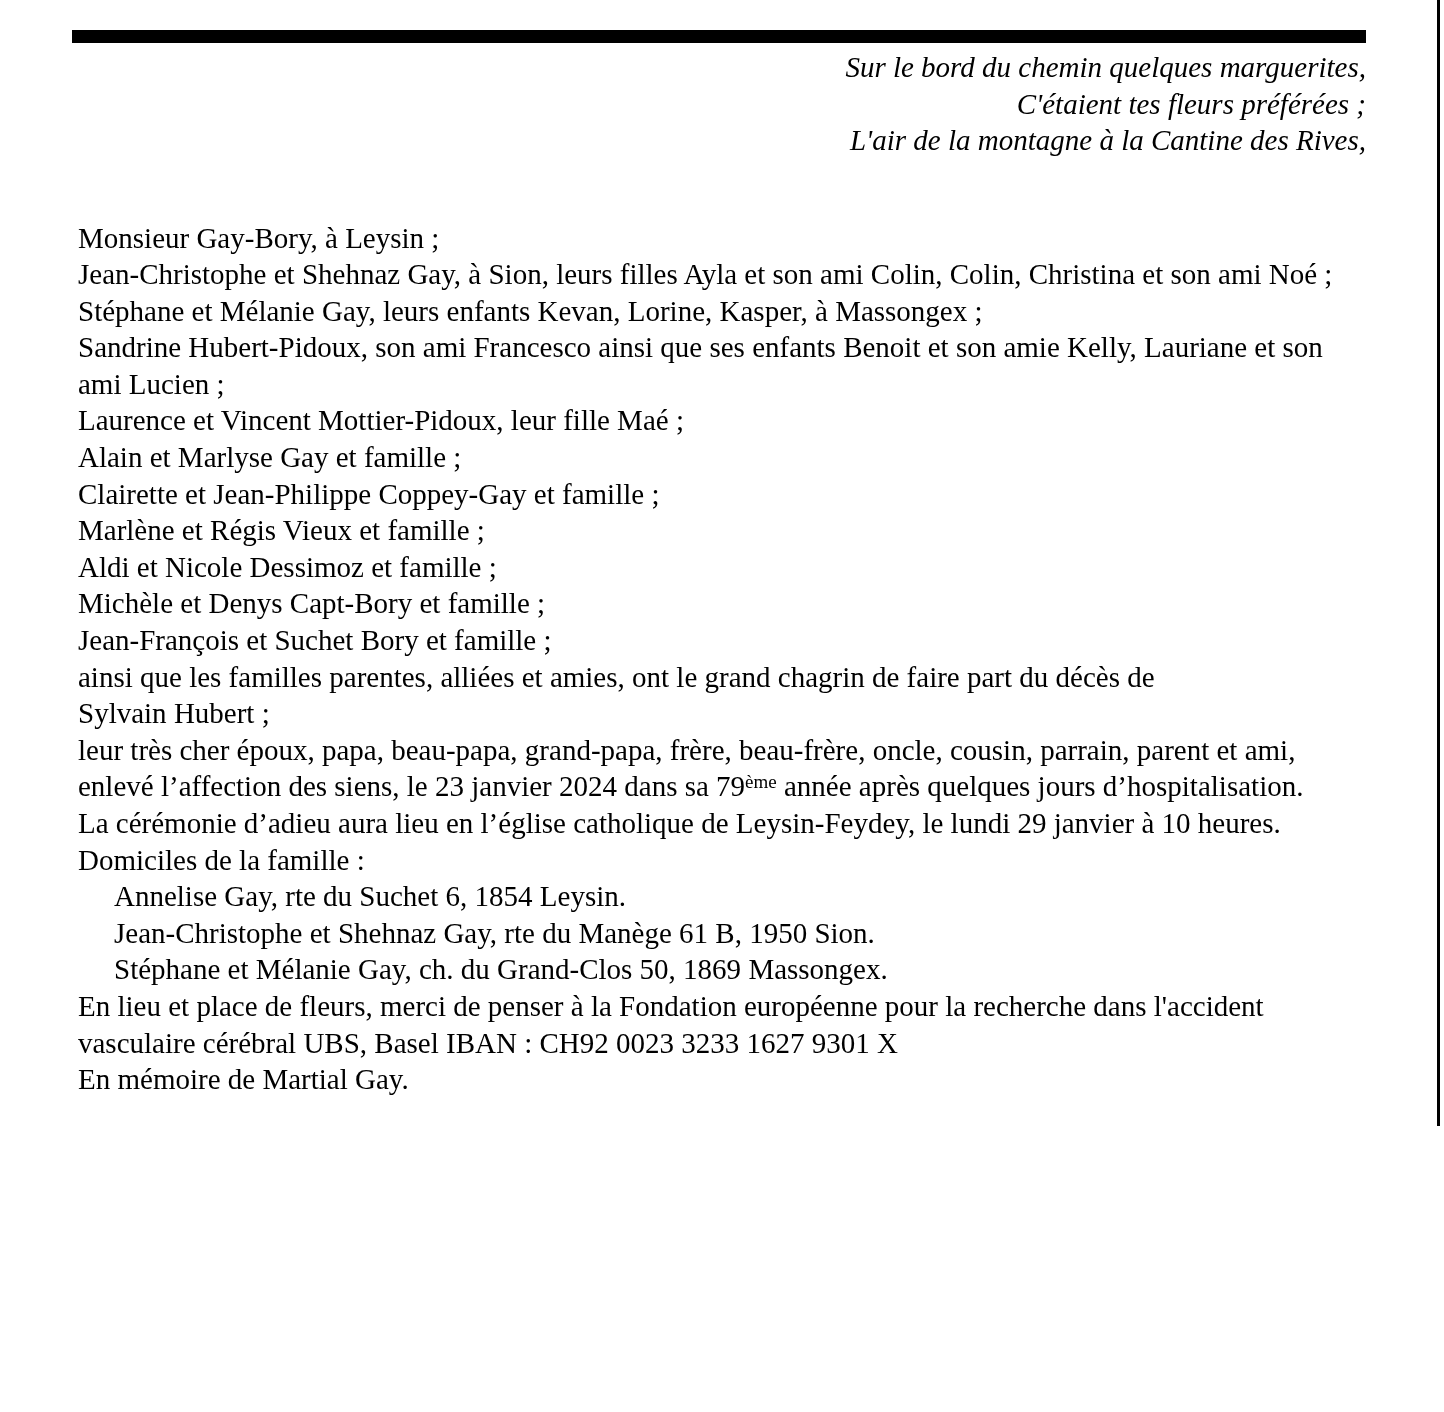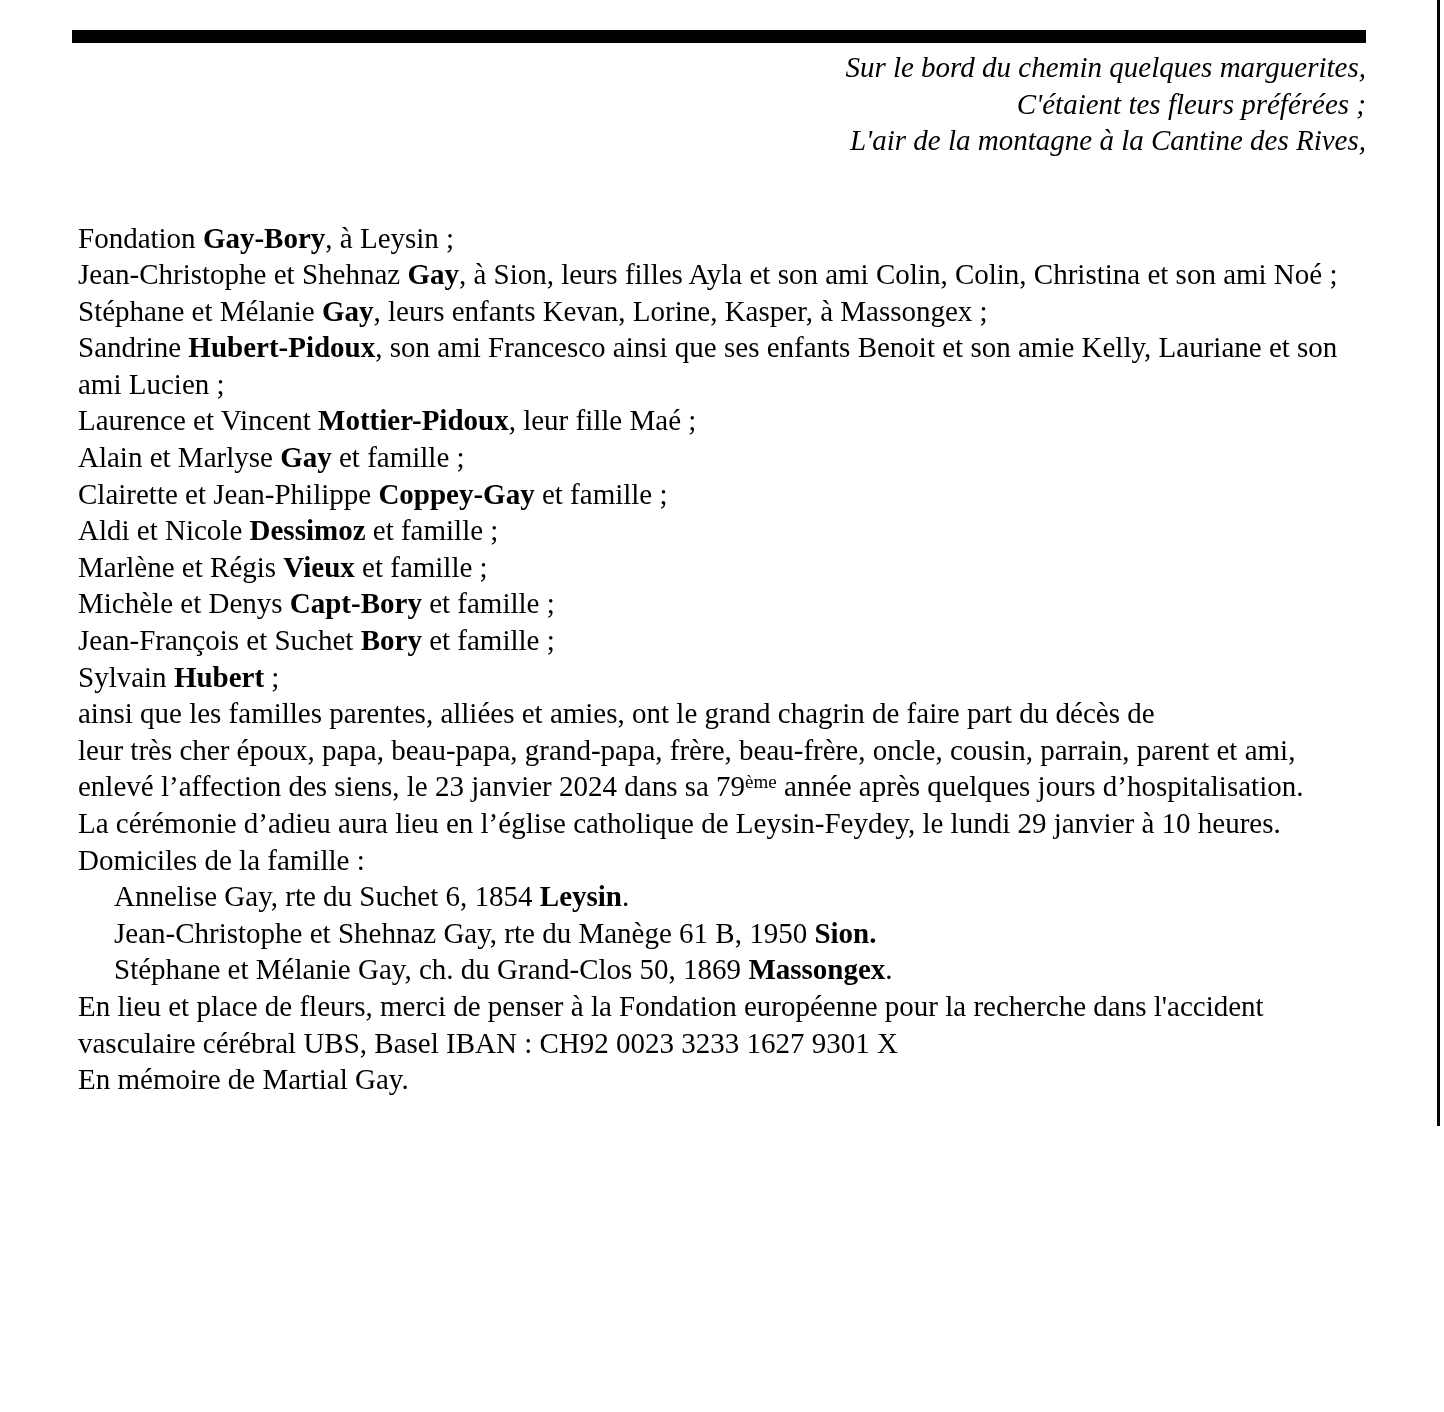--- a/index.html
+++ b/index.html
@@ -47,21 +47,21 @@
     text-align: right;
     font-style: italic;
     font-size: 29px;
     line-height: 36.5px;
   }
   .family {
     margin-top: 61px;
     font-size: 29px;
     line-height: 36.6px;
   }
-  .bold { font-weight: bold; }
+  .bold { font-weight: normal; }
   .deceased-title {
     margin-top: 40px;
     text-align: center;
     font-weight: bold;
     font-size: 38px;
     line-height: 44px;
   }
   .announce {
     font-size: 29px;
     line-height: 36.6px;
@@ -85,33 +85,33 @@
 
   <div class="content">
 
     <div class="poem">
       <div>Sur le bord du chemin quelques marguerites,</div>
       <div>C'étaient tes fleurs préférées ;</div>
       <div>L'air de la montagne à la Cantine des Rives,</div>
     </div>
 
     <div class="family">
-      <div><span>Fondation </span><span class="bold">Gay-Bory</span><span>, à Leysin ;</span></div>
+      <div><span>Monsieur </span><span class="bold">Gay-Bory</span><span>, à Leysin ;</span></div>
       <div><span>Jean-Christophe et Shehnaz </span><span class="bold">Gay</span><span>, à Sion, leurs filles Ayla et son ami Colin, Colin, Christina et son ami Noé ;</span></div>
       <div><span>Stéphane et Mélanie </span><span class="bold">Gay</span><span>, leurs enfants Kevan, Lorine, Kasper, à Massongex ;</span></div>
       <div><span>Sandrine </span><span class="bold">Hubert-Pidoux</span><span>, son ami Francesco ainsi que ses enfants Benoit et son amie Kelly, Lauriane et son ami Lucien ;</span></div>
       <div><span>Laurence et Vincent </span><span class="bold">Mottier-Pidoux</span><span>, leur fille Maé ;</span></div>
       <div><span>Alain et Marlyse </span><span class="bold">Gay</span><span> et famille ;</span></div>
       <div><span>Clairette et Jean-Philippe </span><span class="bold">Coppey-Gay</span><span> et famille ;</span></div>
+      <div><span>Marlène et Régis </span><span class="bold">Vieux</span><span> et famille ;</span></div>
       <div><span>Aldi et Nicole </span><span class="bold">Dessimoz</span><span> et famille ;</span></div>
-      <div><span>Marlène et Régis </span><span class="bold">Vieux</span><span> et famille ;</span></div>
       <div><span>Michèle et Denys </span><span class="bold">Capt-Bory</span><span> et famille ;</span></div>
       <div><span>Jean-François et Suchet </span><span class="bold">Bory</span><span> et famille ;</span></div>
+      <div>ainsi que les familles parentes, alliées et amies, ont le grand chagrin de faire part du décès de</div>
       <div><span>Sylvain </span><span class="bold">Hubert</span><span> ;</span></div>
-      <div>ainsi que les familles parentes, alliées et amies, ont le grand chagrin de faire part du décès de</div>
     </div>
 
 
     <div class="announce">
       <div><span>leur très cher époux, papa, beau-papa, grand-papa, frère, beau-frère, oncle, cousin, parrain, parent et ami, enlevé l’affection des siens, le 23 janvier 2024 dans sa 79</span><span class="sup">ème</span><span> année après quelques jours d’hospitalisation.</span></div>
       <div>La cérémonie d’adieu aura lieu en l’église catholique de Leysin-Feydey, le lundi 29 janvier à 10 heures.</div>
       <div>Domiciles de la famille :</div>
       <div class="indented"><span>Annelise Gay, rte du Suchet 6, 1854 </span><span class="bold">Leysin</span><span>.</span></div>
       <div class="indented"><span>Jean-Christophe et Shehnaz Gay, rte du Manège 61 B, 1950 </span><span class="bold">Sion.</span><span></span></div>
       <div class="indented"><span>Stéphane et Mélanie Gay, ch. du Grand-Clos 50, 1869 </span><span class="bold">Massongex</span><span>.</span></div>

